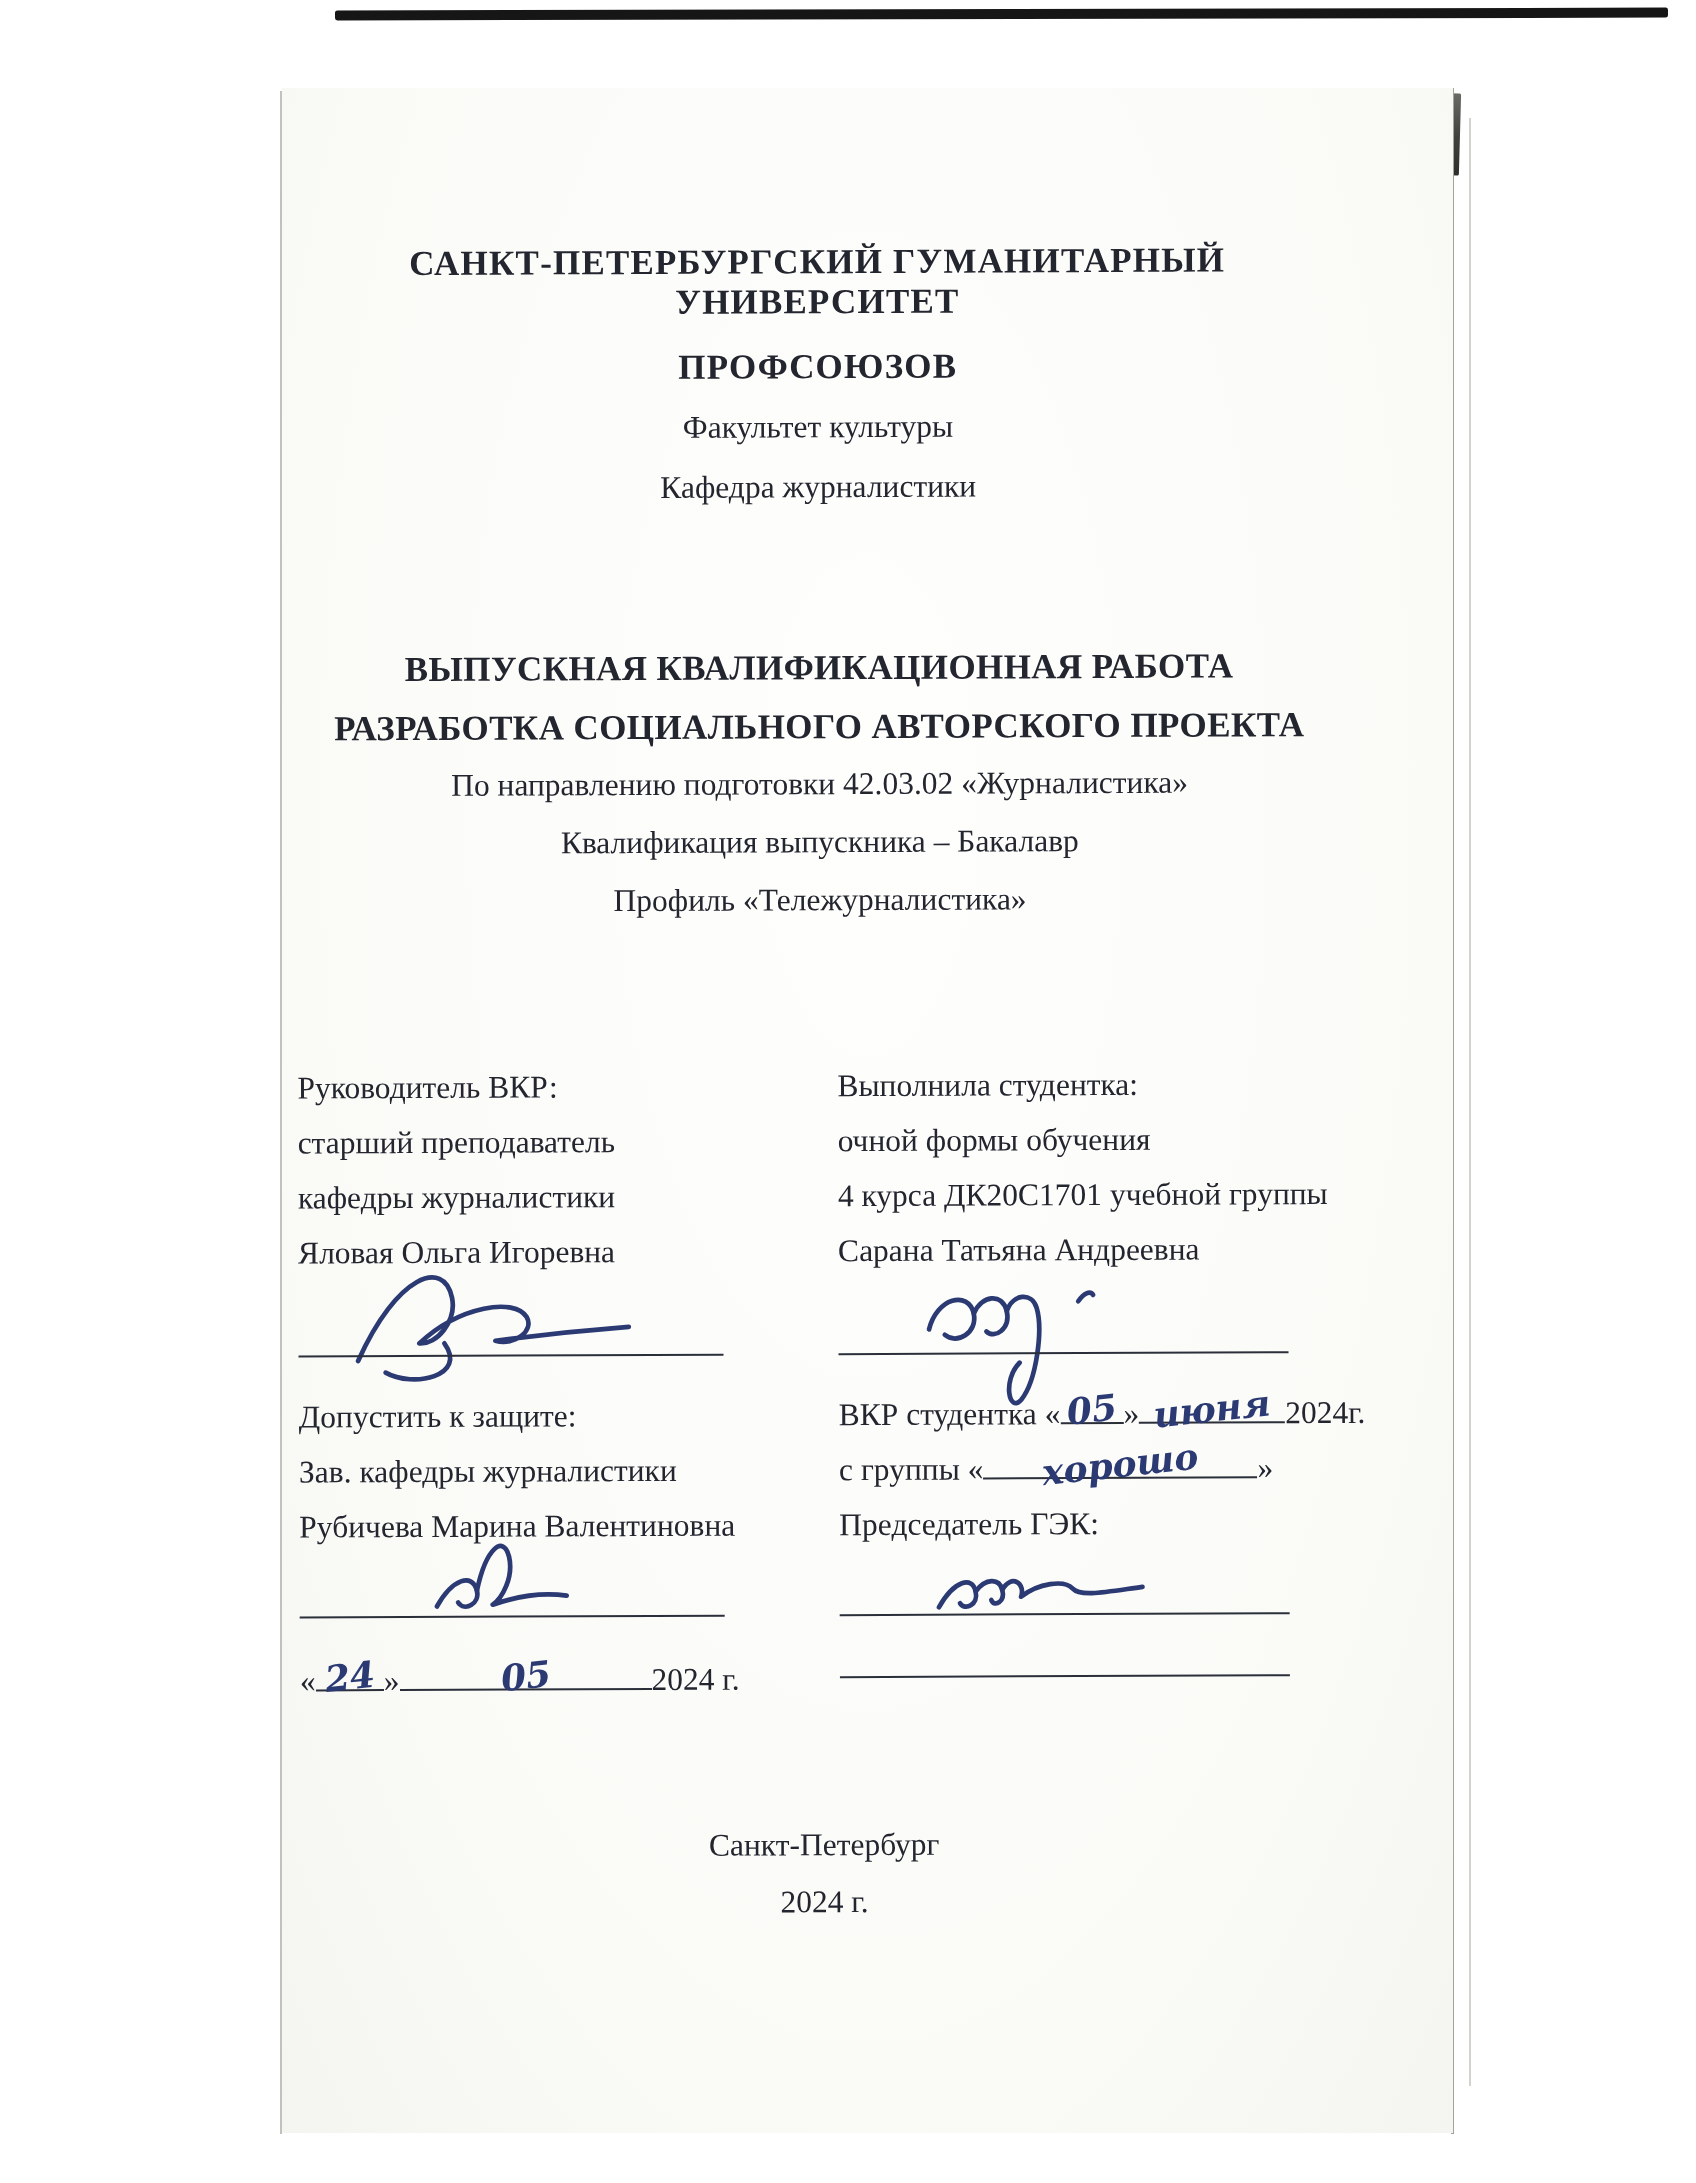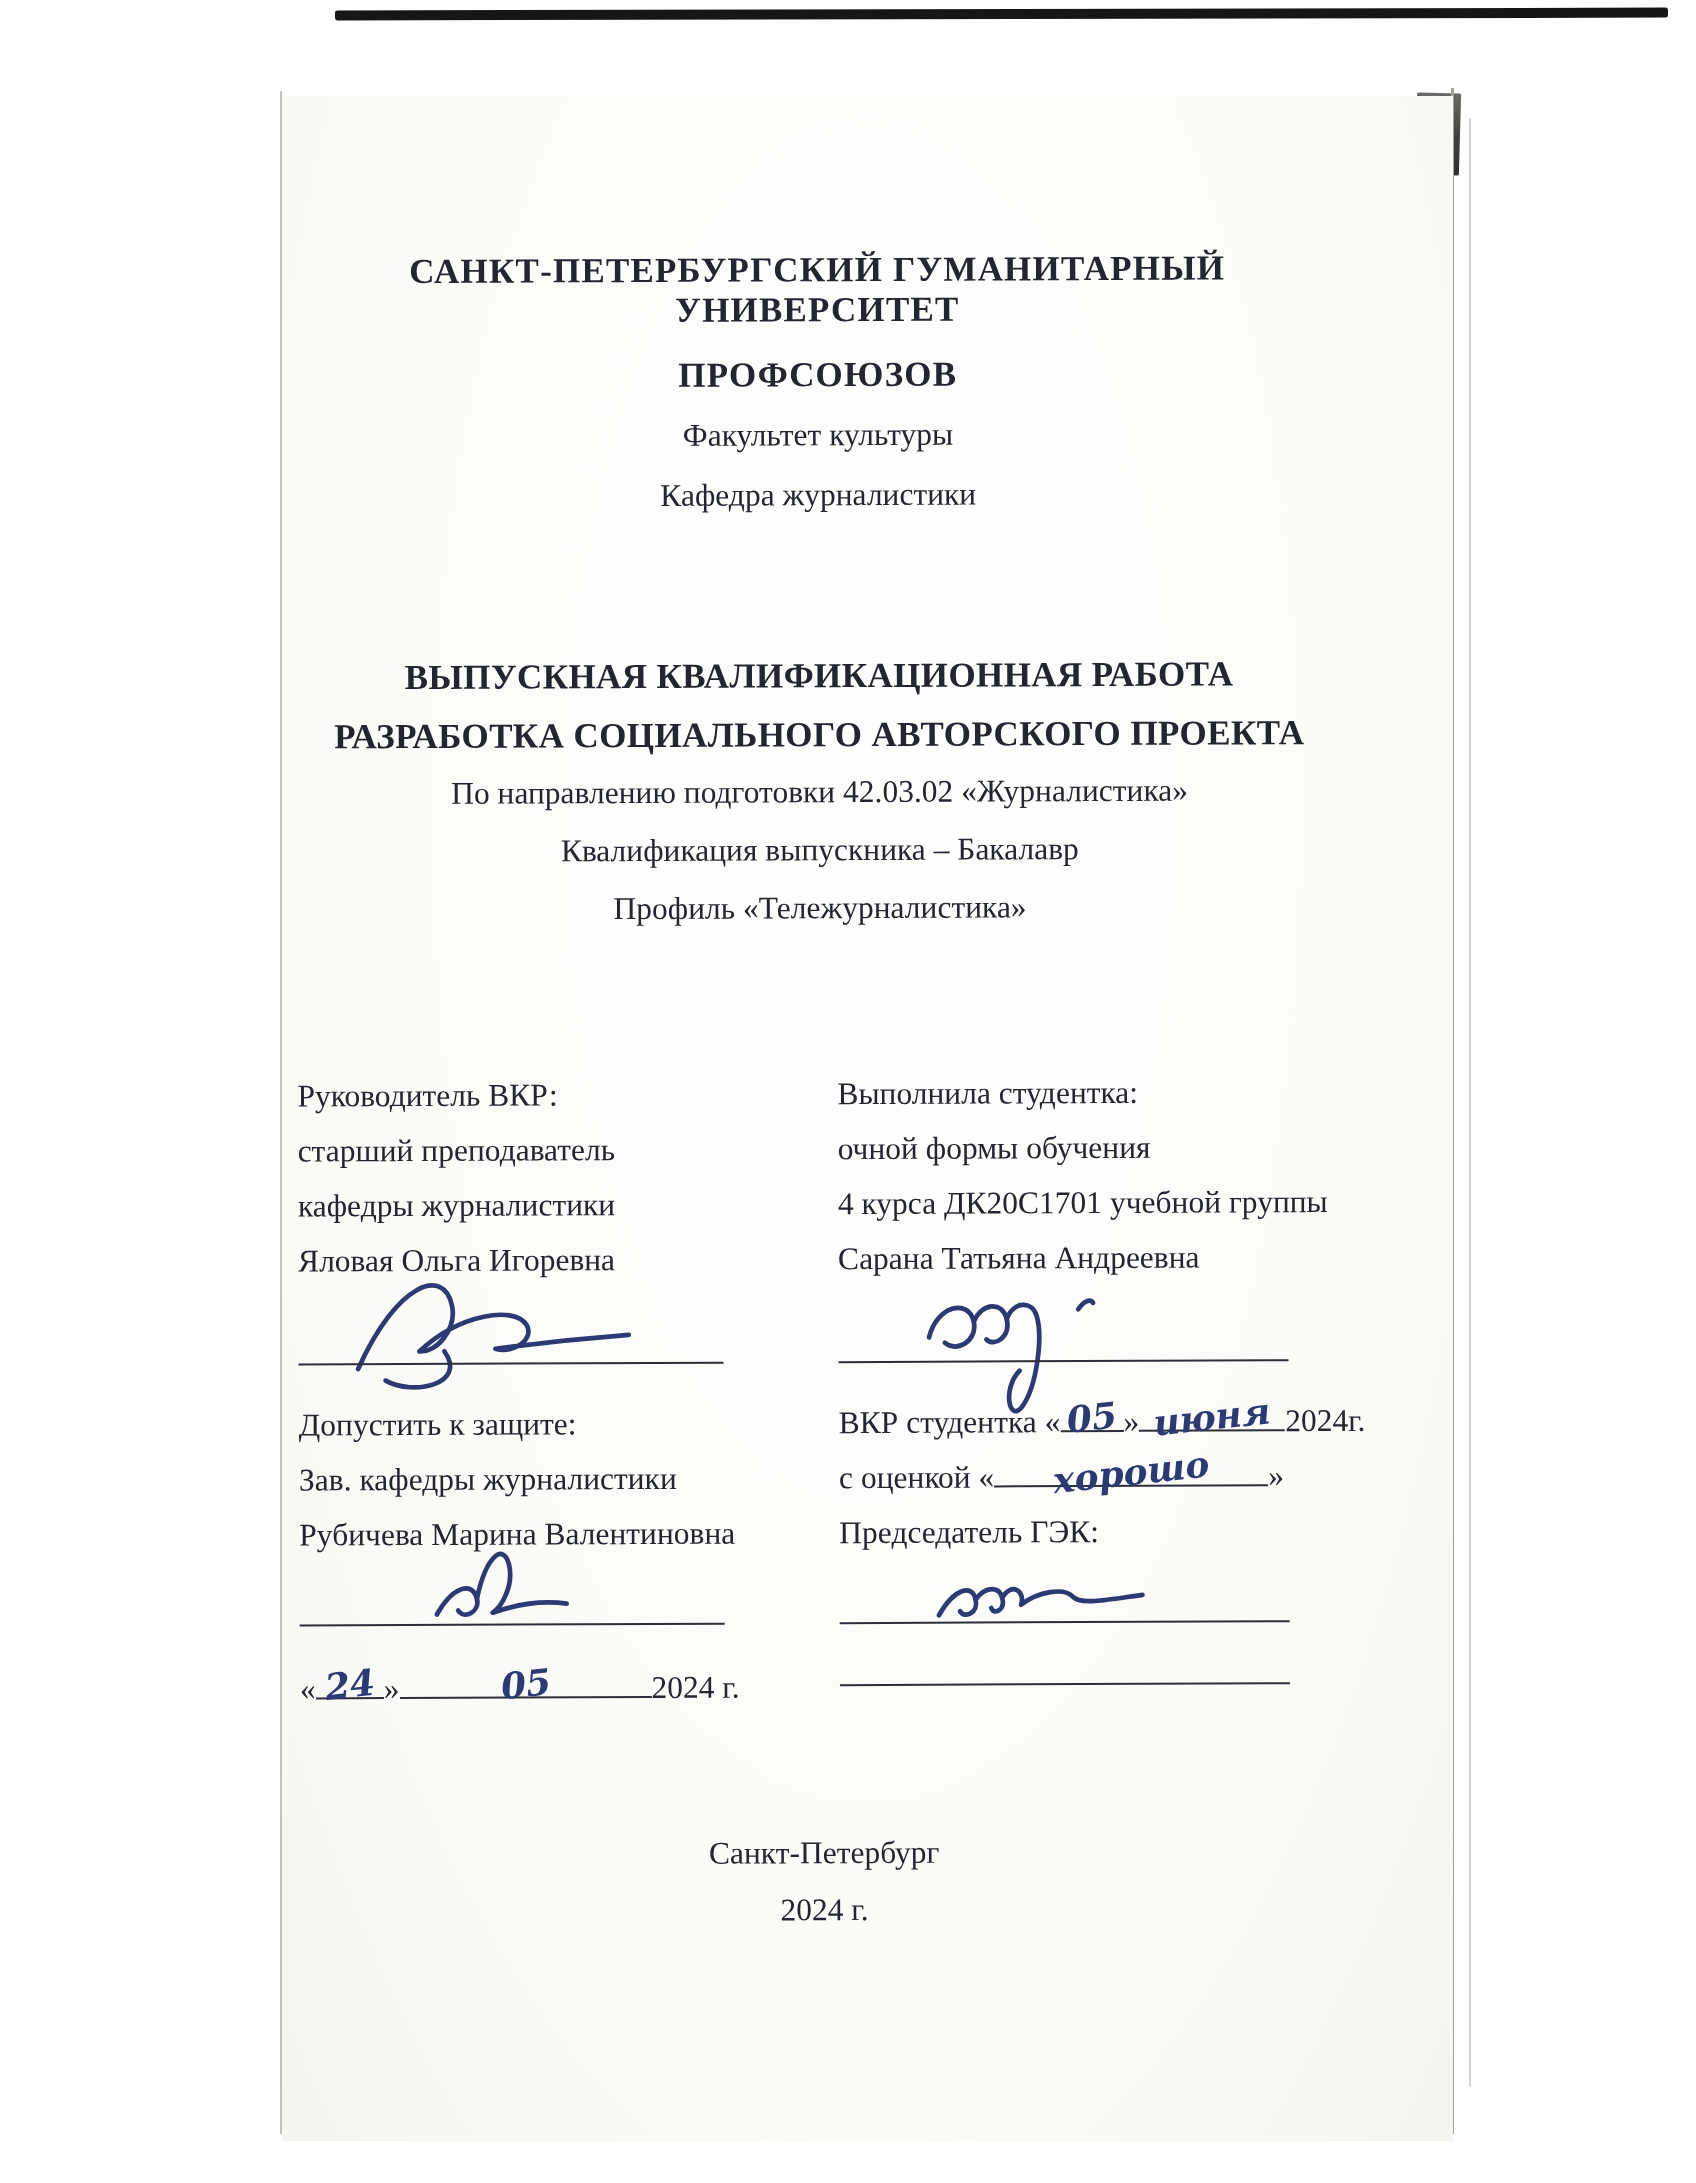--- a/index.html
+++ b/index.html
@@ -33,21 +33,21 @@
   .edge-right2 {
     position:absolute; left:1469px; top:118px; width:1.6px; height:1968px;
     background:#d4d4cf;
   }
   .edge-bottom {
     position:absolute; left:282px; top:2131px; width:1171px; height:2.4px;
     background:#cfcfca;
   }
   
   .page {
-    position:absolute; left:282px; top:96px; width:1171px; height:2045px;
+    position:absolute; left:282px; top:88px; width:1171px; height:2045px;
     background:radial-gradient(ellipse at 50% 35%, #fefefd 0%, #fafaf7 70%, #f4f4f0 100%);
   }
   .page-inner {
     position:absolute; inset:0;
     transform:rotate(-0.25deg); transform-origin:50% 0;
   }
   .centered-block { position:absolute; left:0; right:102px; text-align:center; }
   .header { top:154px; }
   .h-big { font-size:35px; font-weight:bold; letter-spacing:1.2px; margin-bottom:25px; }
   .h-big2 { font-size:35px; font-weight:bold; letter-spacing:1.2px; margin-bottom:22px; }
@@ -157,21 +157,21 @@
           </div>
           <div class="date-row">
             <span>«</span><span class="fill" style="width:68px;"><span class="hand">24</span></span><span>»</span><span class="fill" style="width:252px;"><span class="hand">05</span></span><span>2024 г.</span>
           </div>
         </div>
         <div class="col right">
           <div style="white-space:nowrap;">
             <span>ВКР студентка «</span><span class="fill" style="width:63px;"><span class="hand">05</span></span><span>»</span><span class="fill" style="width:146px;"><span class="hand">июня</span></span><span>2024г.</span>
           </div>
           <div style="white-space:nowrap;">
-            <span>с оценкой «</span><span class="fill" style="width:274px;"><span class="hand">хорошо</span></span><span>»</span>
+            <span>с группы «</span><span class="fill" style="width:274px;"><span class="hand">хорошо</span></span><span>»</span>
           </div>
           <div>Председатель ГЭК:</div>
           <div class="sigzone2">
             <svg class="sig-svg" style="left:75px; bottom:-11px; width:260px; height:94px;" viewBox="0 0 320 120">
               <path class="ink" d="M 25 85 C 45 50 68 45 72 65 C 76 82 58 90 52 80"></path>
               <path class="ink" d="M 72 65 C 85 48 102 48 106 63 C 110 78 96 86 92 76"></path>
               <path class="ink" d="M 106 63 C 118 42 136 55 130 72 C 152 55 185 50 196 62 C 206 73 240 66 285 60"></path>
             </svg>
             <span class="sig-line w570"></span>
           </div>

